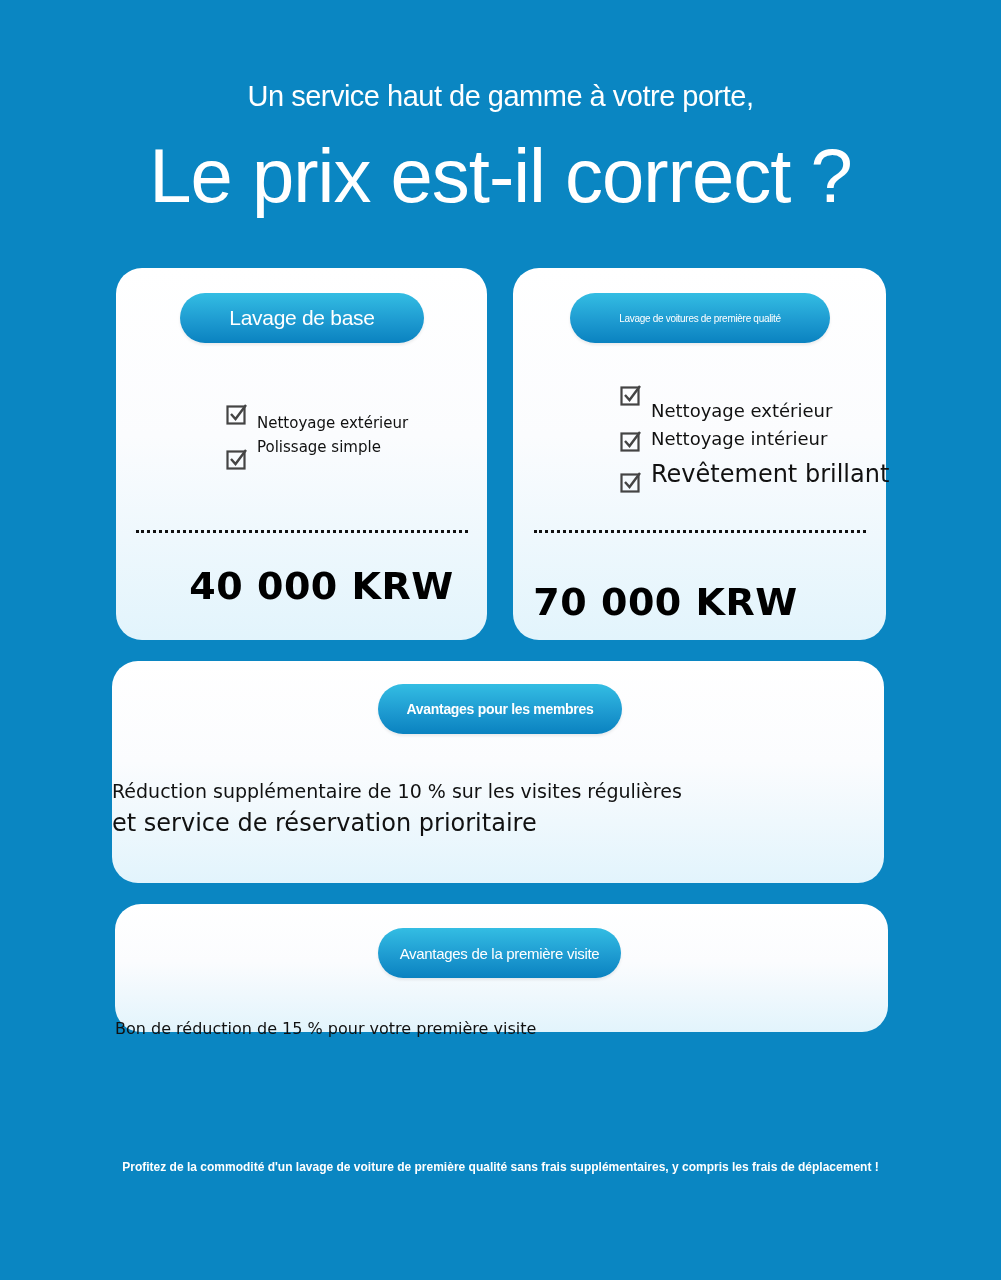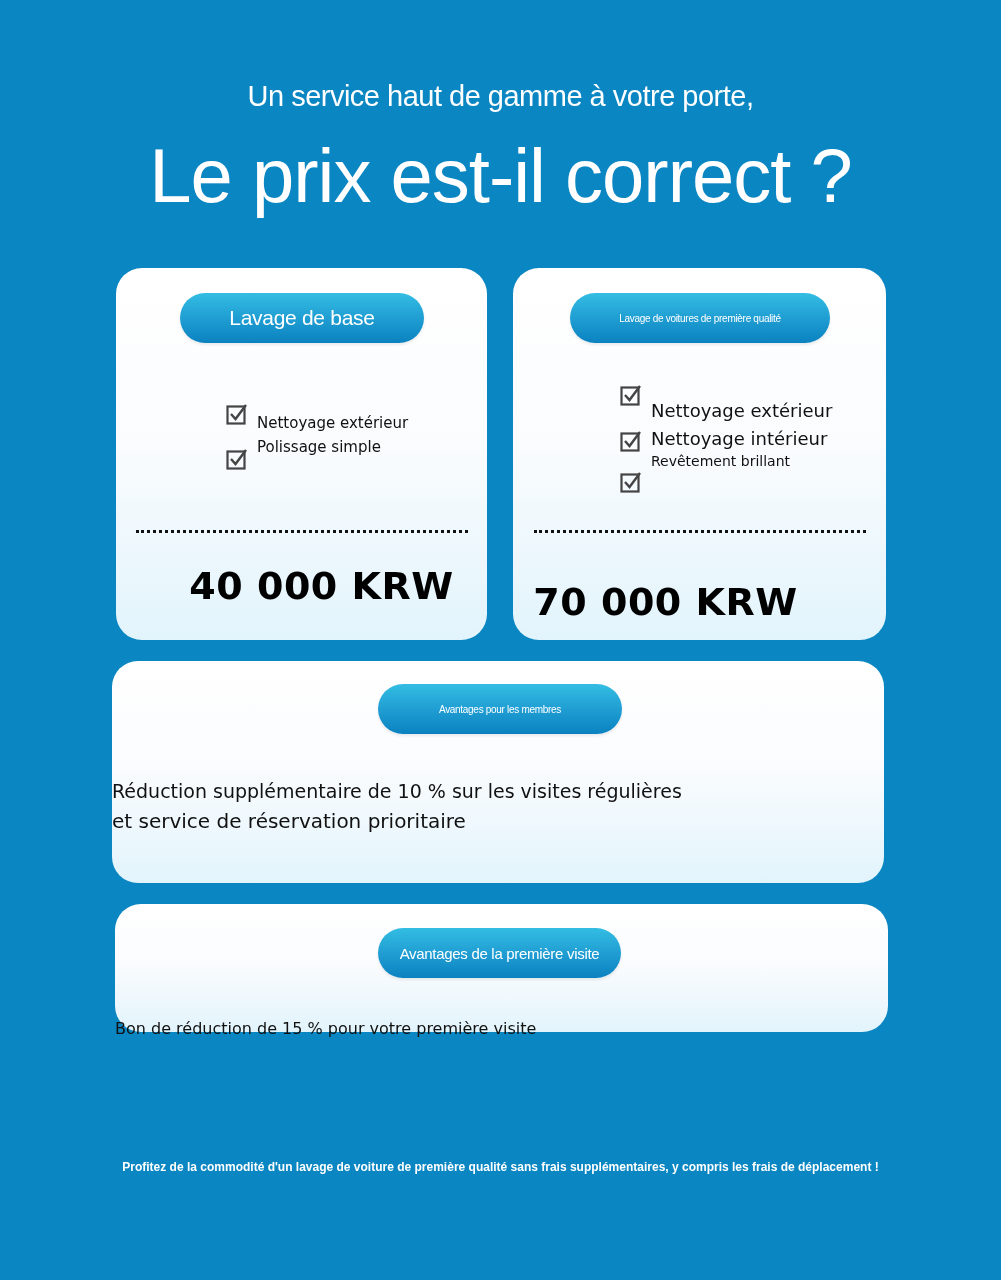--- a/index.html
+++ b/index.html
@@ -87,31 +87,31 @@
   <svg class="check" style="left:107px; top:162px;" viewBox="0 0 22 22">
     <rect x="1.5" y="3.5" width="17" height="17" fill="none" stroke="#444" stroke-width="2.2"></rect>
     <polyline points="5,11 9.5,16 20,2" fill="none" stroke="#444" stroke-width="2.4"></polyline>
   </svg>
   <svg class="check" style="left:107px; top:203px;" viewBox="0 0 22 22">
     <rect x="1.5" y="3.5" width="17" height="17" fill="none" stroke="#444" stroke-width="2.2"></rect>
     <polyline points="5,11 9.5,16 20,2" fill="none" stroke="#444" stroke-width="2.4"></polyline>
   </svg>
   <div class="feature" style="left:138px; top:132px; font-size:18px;">Nettoyage extérieur</div>
   <div class="feature" style="left:138px; top:160px; font-size:18px;">Nettoyage intérieur</div>
-  <div class="feature" style="left:138px; top:185px; font-size:14px;">Revêtement brillant</div>
+  <div class="feature" style="left:138px; top:192px; font-size:24px;">Revêtement brillant</div>
   <div class="dots" style="left:21px; width:332px; top:262px;"></div>
   <div class="price" style="left:0; width:305px; top:312px;">70 000 KRW</div>
 </div>
 
 <div class="card" style="left:112px; top:661px; width:772px; height:222px;">
-  <div class="pill" style="left:266px; top:23px; width:244px; font-size:10px;">
+  <div class="pill" style="left:266px; top:23px; width:244px; font-size:14px;font-weight:bold;">
     <span>Avantages pour les membres</span>
   </div>
   <div class="body-text" style="top:119px; font-size:19px;">Réduction supplémentaire de 10 % sur les visites régulières</div>
-  <div class="body-text" style="top:148px; font-size:20px;">et service de réservation prioritaire</div>
+  <div class="body-text" style="top:148px; font-size:24px;">et service de réservation prioritaire</div>
 </div>
 
 <div class="card" style="left:115px; top:904px; width:773px; height:128px;">
   <div class="pill" style="left:263px; top:24px; width:243px; font-size:15px;">
     <span>Avantages de la première visite</span>
   </div>
   <div class="body-text" style="top:115px; font-size:16px;">Bon de réduction de 15 % pour votre première visite</div>
 </div>
 
 <div class="footer">Profitez de la commodité d'un lavage de voiture de première qualité sans frais supplémentaires, y compris les frais de déplacement !</div>

